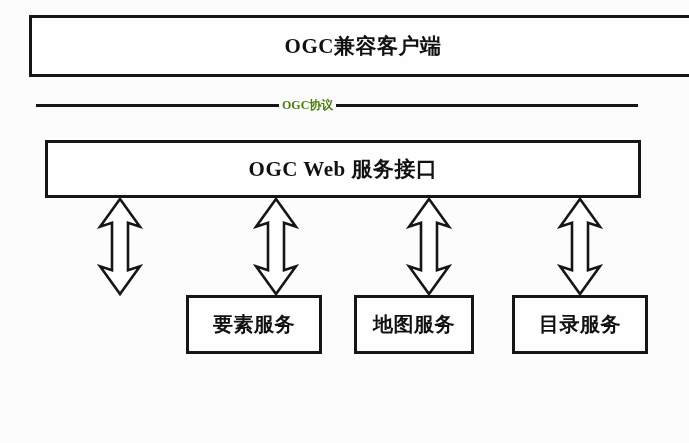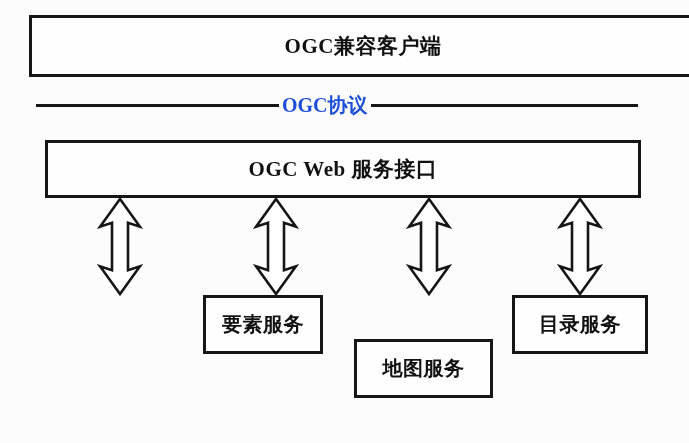--- a/index.html
+++ b/index.html
@@ -34,45 +34,45 @@
   .box-client   { left: 29px;  top: 15px;  width: 668px; height: 62px; }
   .box-client .lbl    { font-size: 21px; }
   .box-interface{ left: 45px;  top: 140px; width: 596px; height: 58px; }
   .box-interface .lbl { font-size: 21px; }
   .box-storage  { left: 37px;  top: 368px; width: 627px; height: 63px; }
   .box-storage .lbl   { font-size: 21px; }
 
   .box-service  { top: 295px; height: 59px; }
   .box-service .lbl { font-size: 20px; }
   .service-0 { left: 41px;  width: 146px; }
-  .service-1 { left: 203px; width: 120px; }
-  .service-2 { left: 354px; width: 139px; margin-top: 44px; }
+  .service-1 { left: 186px; width: 136px; }
+  .service-2 { left: 354px; width: 120px; }
   .service-3 { left: 512px; width: 136px; text-align: right; }
 
   .divider {
     position: absolute;
     left: 36px;
     top: 92px;
     width: 602px;
     height: 26px;
     display: flex;
     align-items: center;
   }
   .divider .seg {
     border-top: 3px solid var(--stroke, #161616);
     height: 0;
   }
   .divider .seg-left  { width: 243px; }
   .divider .seg-right { flex: 1; }
   .divider-label {
     font-weight: 700;
-    font-size: 20px;
+    font-size: 12px;
     padding: 0 3px;
     white-space: nowrap;
-    color: #1d4ed8;
+    color: #4d7c0f;
   }
 
   .arrow {
     position: absolute;
     top: 197px;
     width: 46px;
     height: 99px;
     color: var(--stroke, #161616);
   }
   .arrow-0 { left: 97px; }

